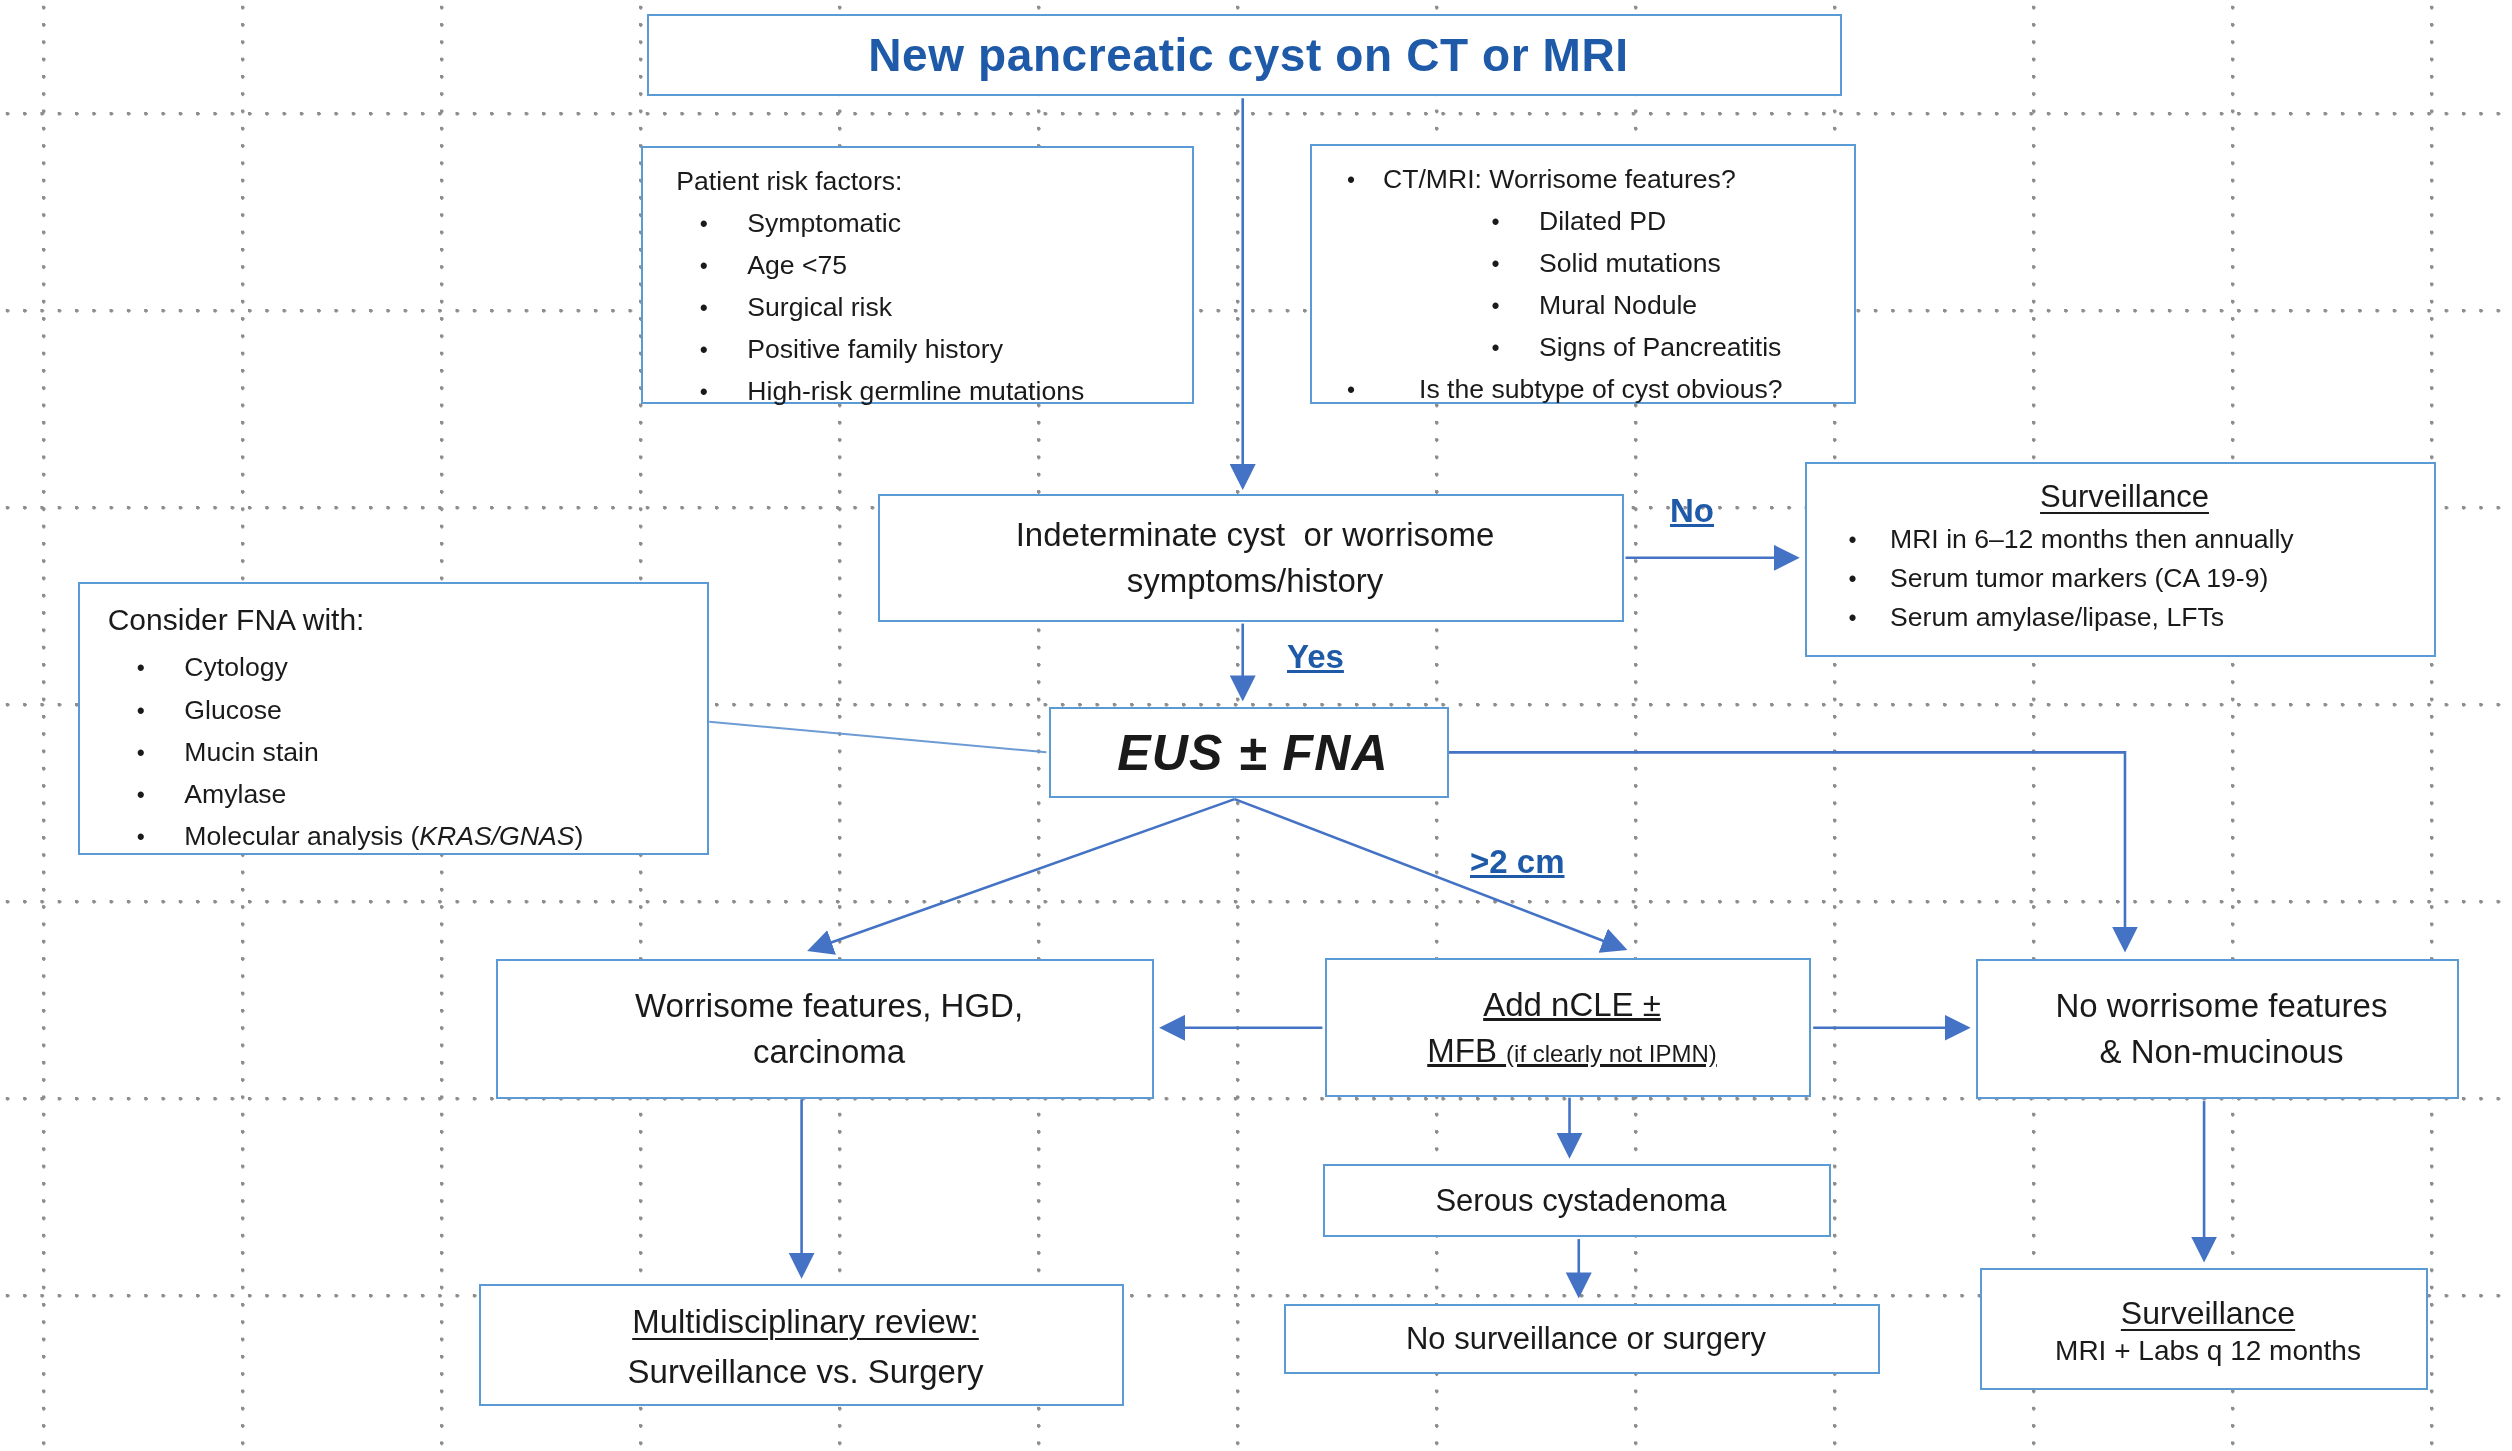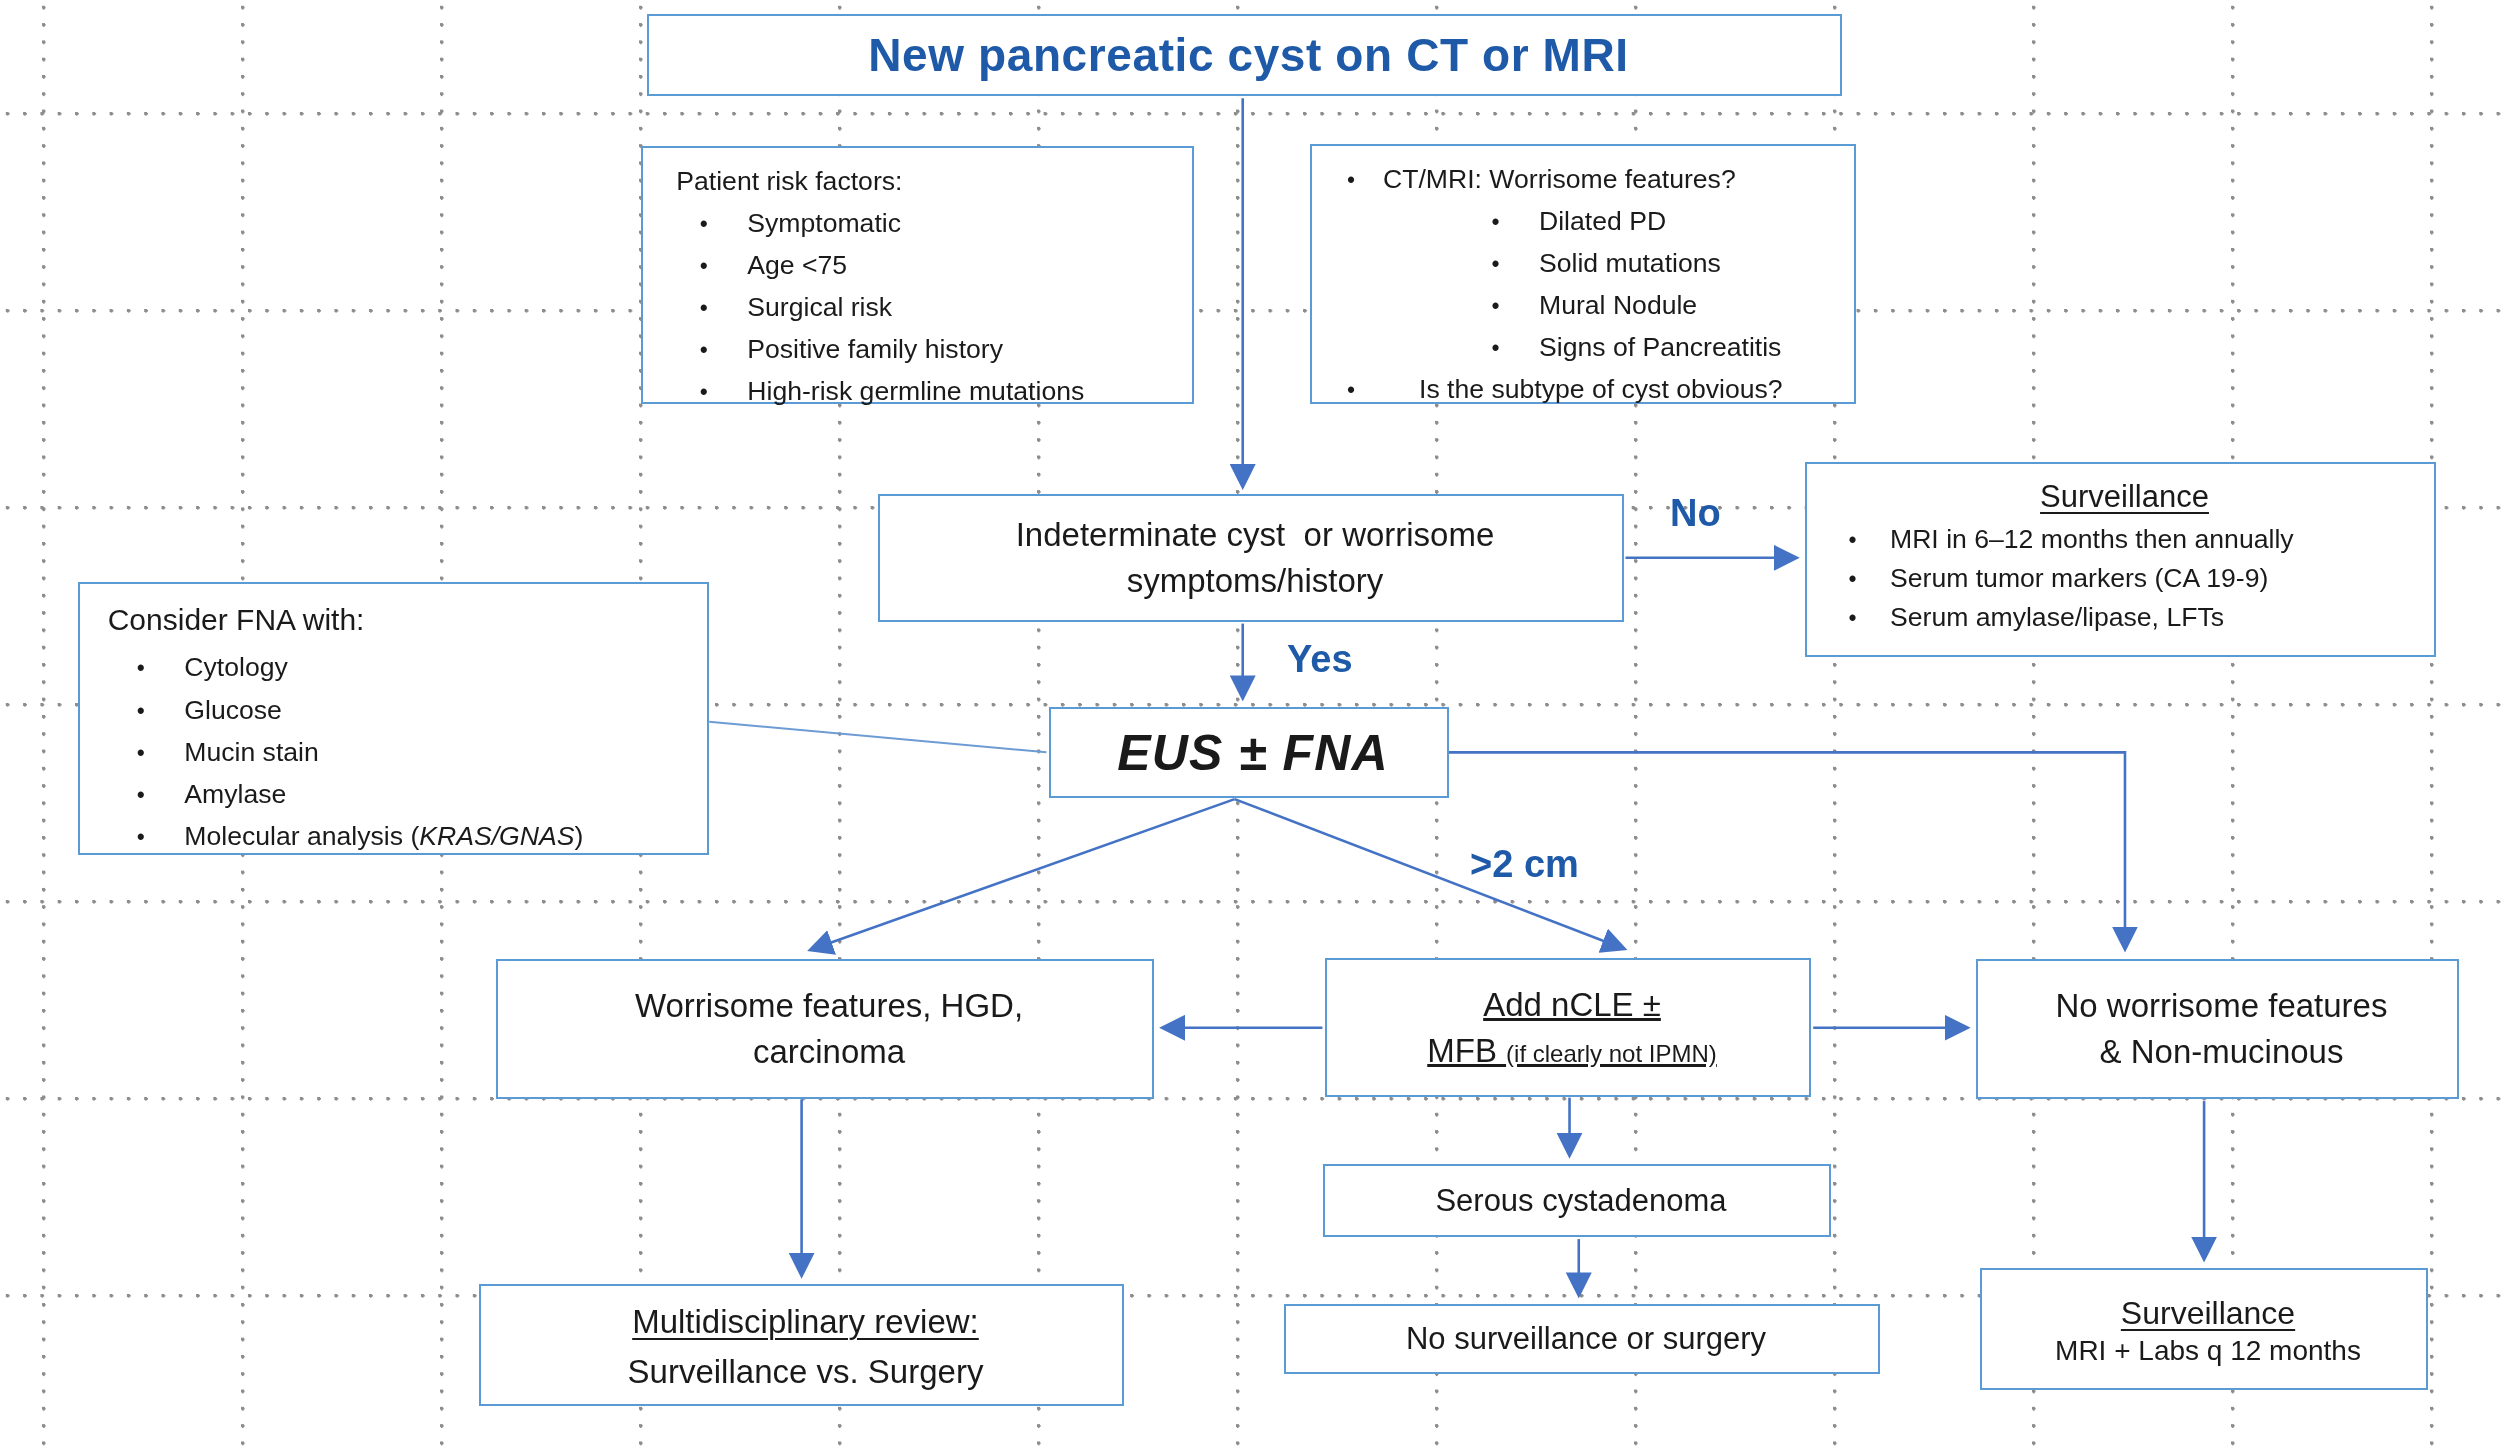--- a/index.html
+++ b/index.html
@@ -40,22 +40,23 @@
   .lhead{padding-left:16px;}
   .fna-head{font-size:30px;padding-left:10.4px;margin-bottom:3.5px;}
   .brow{display:flex;align-items:baseline;}
   .bdot{flex:0 0 87px;text-align:center;font-size:23px;}
   .bdot-sm{flex:0 0 64px;text-align:center;font-size:23px;}
   .sub .bdot{flex:0 0 87px;margin-left:133px;}
   .surv-list .bdot{flex:0 0 75px;}
   .surv-list{font-size:26.6px;line-height:1.48;}
   .surv-head{font-size:31px;text-align:center;margin-top:15px;margin-bottom:4.6px;}
   .edge-label{
-    position:absolute;font-size:38px;font-weight:bold;color:#1E5AA8;
+    position:absolute;font-size:33px;font-weight:bold;color:#1E5AA8;
     white-space:nowrap;
+    text-decoration:underline;
   }
   .mline{margin:3.5px 0;}
   svg.wires{position:absolute;left:0;top:0;}
 </style>
 </head>
 <body>
 
 <div id="canvas">
 
   <svg class="wires" width="2512" height="1451" viewBox="0 0 4350 2513">

